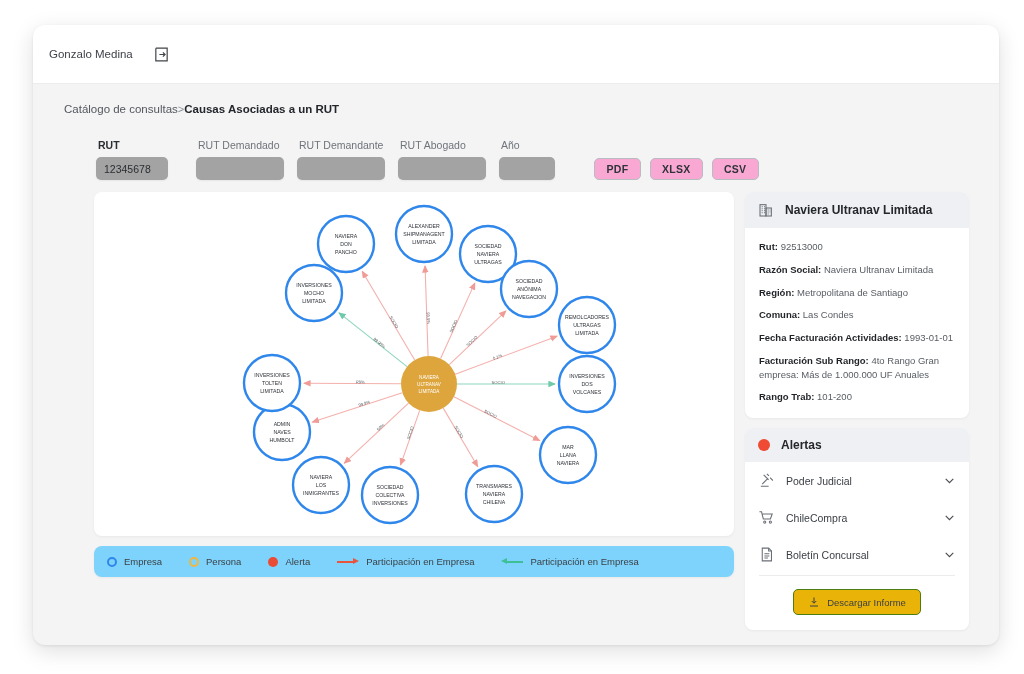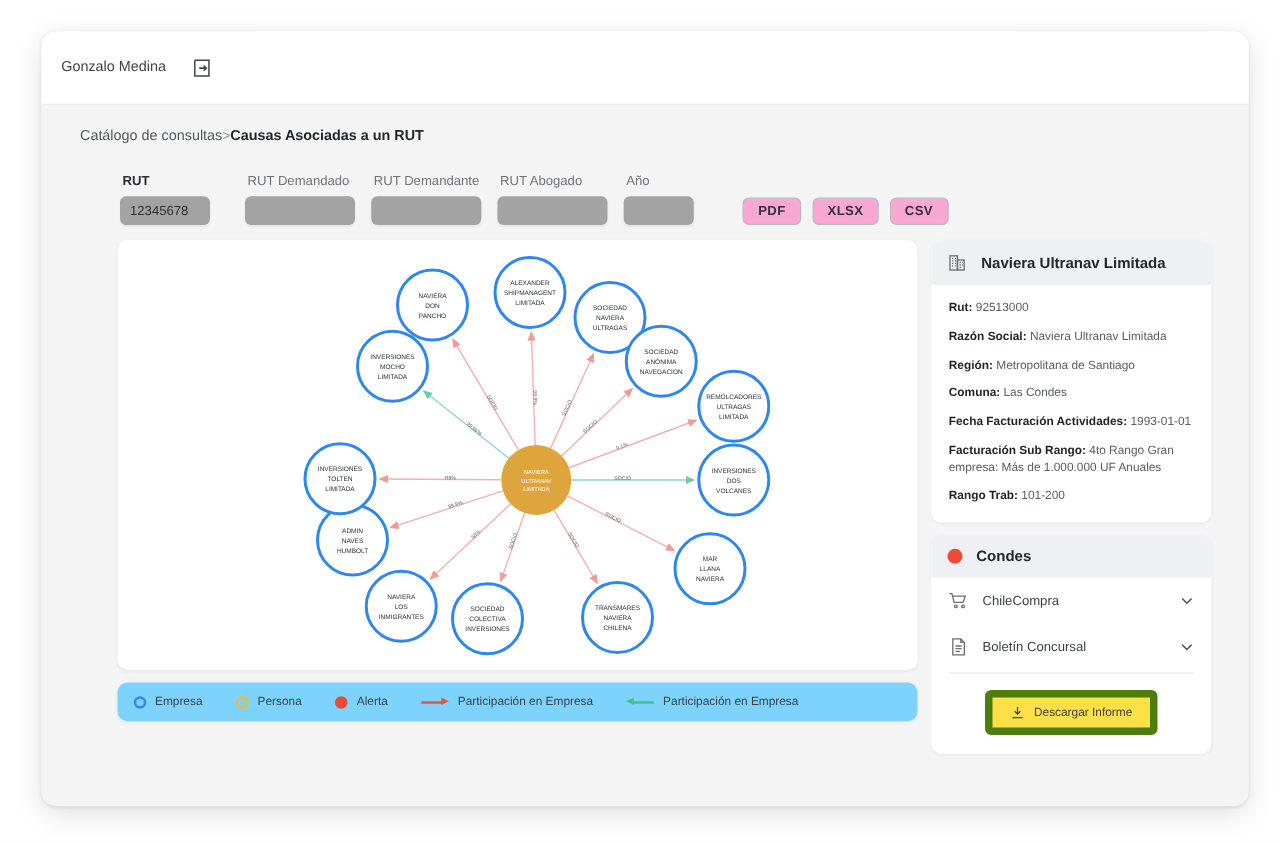--- a/index.html
+++ b/index.html
@@ -179,22 +179,22 @@
     padding: 10px 13px;
     gap: 11px;
     cursor: pointer;
   }
   .alert-row .alabel { flex: 1; font-size: 10.5px; color: #3a3e43; }
   .chev { width: 13px; height: 8px; color: #4a4e53; }
   .panel-divider { height:1px; background:#ececec; margin: 2px 14px 0 14px; }
   .dl-wrap { display: flex; justify-content: center; padding: 13px 0 15px 0; }
   .dl-btn {
     display: flex; align-items: center; gap: 7px;
-    border: 6px solid #4d7c0f; border-radius: 5px;
-    background: #fde047; padding: 6px 14px;
+    border: 1px solid #4d7c0f; border-radius: 5px;
+    background: #eab308; padding: 6px 14px;
     font-size: 9.5px; color: #3d4146;
     font-family: "Liberation Sans", sans-serif;
     cursor: pointer;
   }
   svg { display: block; }
   .icon-gray { color: #6a6f75; }
 </style>
 </head>
 <body>
 
@@ -421,24 +421,33 @@
               <div class="kv"><b>Comuna:</b><span> Las Condes</span></div>
               <div class="kv"><b>Fecha Facturación Actividades:</b><span> 1993-01-01</span></div>
               <div class="kv"><b>Facturación Sub Rango:</b><span> 4to Rango Gran empresa: Más de 1.000.000 UF Anuales</span></div>
               <div class="kv"><b>Rango Trab:</b><span> 101-200</span></div>
             </div>
         </div>
 
         <div class="panel" style="margin-top:10px;">
           <div class="panel-head">
             <span class="alert-dot"></span>
-            <span class="ptitle">Condes</span>
+            <span class="ptitle">Alertas</span>
           </div>
           <div class="alert-list">
 
+            <div class="alert-row">
+              <svg width="17" height="17" viewBox="0 0 24 24" class="icon-gray" fill="none" stroke="currentColor" stroke-width="1.5">
+                <path d="M4 20h11M6 17l7-7M9.5 5.5l5 5M8 4l7 7M12.5 2.5l3 3M17 8l4 4"></path>
+              </svg>
+              <span class="alabel">Poder Judicial</span>
+              <svg class="chev" viewBox="0 0 24 14" fill="none" stroke="currentColor" stroke-width="2.2">
+                  <path d="M5 3 L12 10 L19 3"></path>
+                </svg>
+            </div>
 
 
             <div class="alert-row">
               <svg width="17" height="17" viewBox="0 0 24 24" class="icon-gray" fill="none" stroke="currentColor" stroke-width="1.5">
                 <path d="M2 4h3l2.5 10h10L20 7H6"></path>
                 <circle cx="9.5" cy="18.5" r="1.5"></circle>
                   <circle cx="17.5" cy="18.5" r="1.5"></circle>
               </svg>
               <span class="alabel">ChileCompra</span>
               <svg class="chev" viewBox="0 0 24 14" fill="none" stroke="currentColor" stroke-width="2.2">

